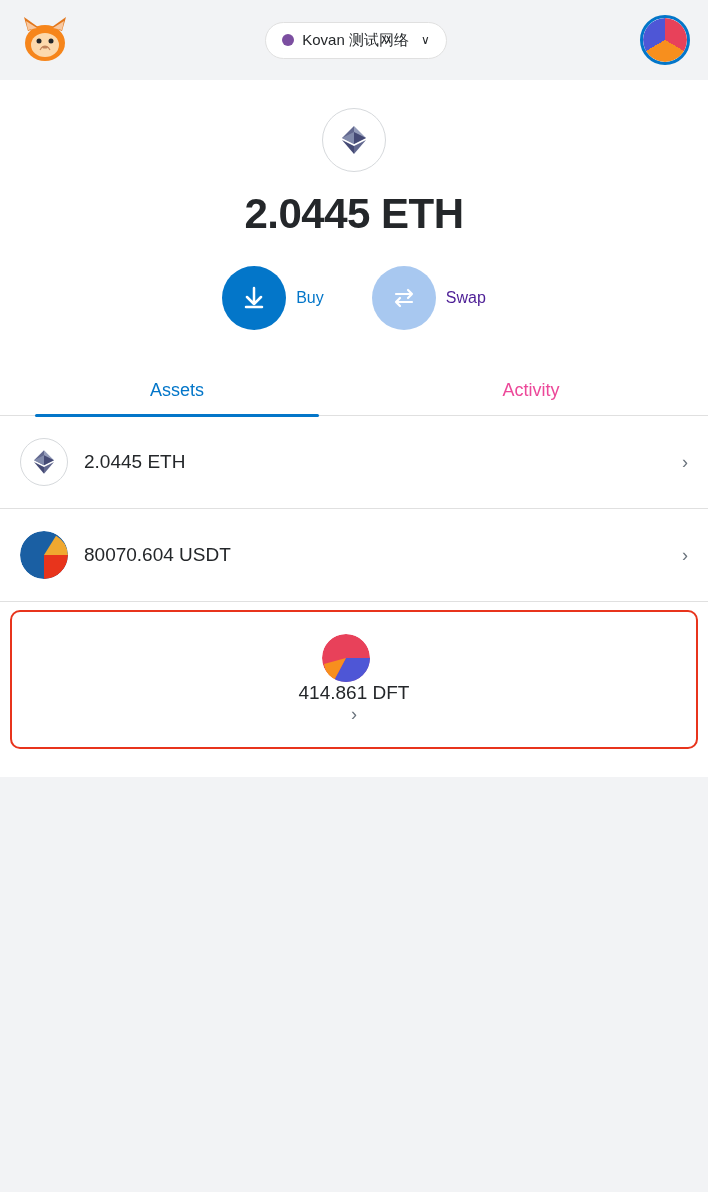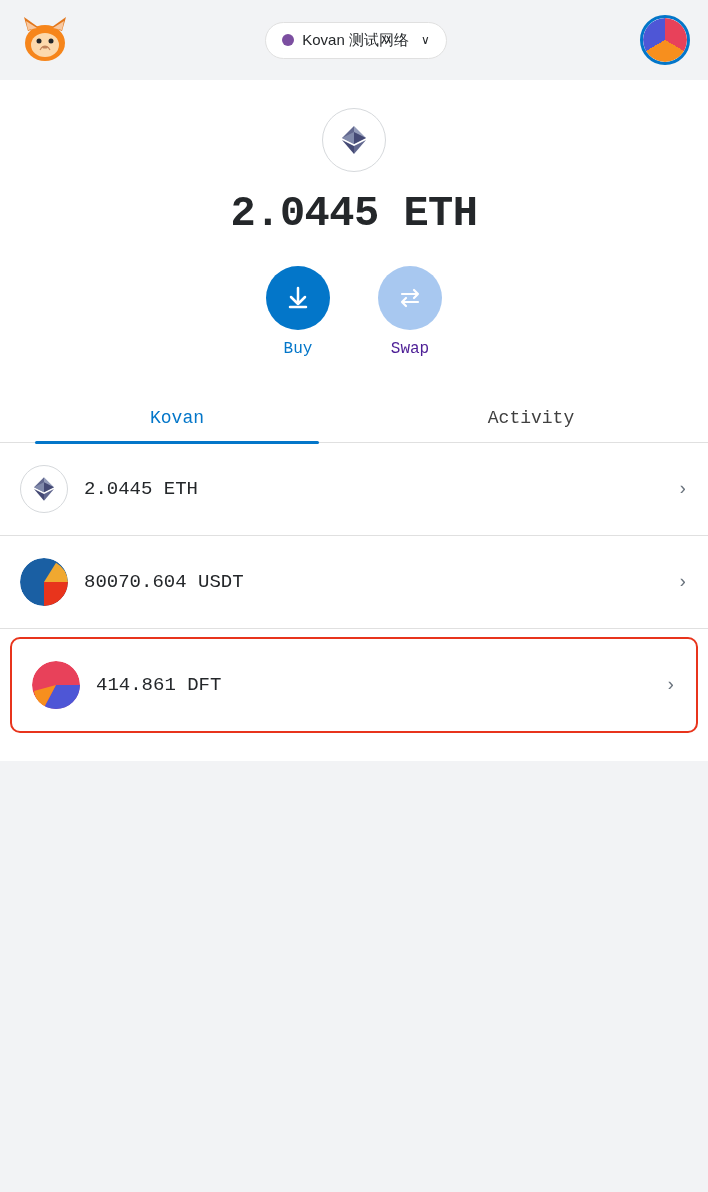--- a/index.html
+++ b/index.html
@@ -60,21 +60,20 @@
       height: 100%;
       border-radius: 50%;
       background: conic-gradient(#e8415a 0deg 120deg, #f78f1e 120deg 240deg, #4e56d6 240deg 360deg);
     }
 
     
     .main-content {
       background: white;
       margin: 0;
       padding-bottom: 20px;
-      font-family: Liberation Mono, monospace;
     }
 
     
     .eth-icon-wrapper {
       display: flex;
       justify-content: center;
       padding-top: 28px;
       padding-bottom: 14px;
     }
     .eth-icon-circle {
@@ -100,21 +99,21 @@
 
     
     .action-buttons {
       display: flex;
       justify-content: center;
       gap: 48px;
       padding-bottom: 36px;
     }
     .action-btn-wrapper {
       display: flex;
-      flex-direction: column;
+      flex-direction: row;
       align-items: center;
       gap: 10px;
       cursor: pointer;
     }
     .action-btn-circle {
       width: 64px;
       height: 64px;
       border-radius: 50%;
       display: flex;
       align-items: center;
@@ -137,21 +136,21 @@
       border-bottom: 1.5px solid #e0e0e0;
       margin-bottom: 0;
     }
     .tab {
       flex: 1;
       text-align: center;
       padding: 14px 0;
       font-size: 18px;
       cursor: pointer;
       position: relative;
-      color: #404040;
+      color: #ec4899;
       font-weight: 500;
     }
     .tab.active {
       color: #0376c9;
     }
     .tab.active::after {
       content: '';
       position: absolute;
       bottom: -1.5px;
       left: 10%;
@@ -170,20 +169,21 @@
       align-items: center;
       padding: 22px 20px;
       border-bottom: 1px solid #e0e0e0;
       cursor: pointer;
       position: relative;
     }
     .asset-item.highlighted {
       border: 2.5px solid #e8341c;
       border-radius: 10px;
       margin: 8px 10px;
+      flex-direction: column;
     }
     .asset-icon {
       width: 48px;
       height: 48px;
       border-radius: 50%;
       flex-shrink: 0;
       margin-right: 16px;
       overflow: hidden;
       display: flex;
       align-items: center;
@@ -278,21 +278,21 @@
           <path d="M6 10 L22 10 M18 6 L22 10 L18 14" stroke="white" stroke-width="2.2" stroke-linecap="round" stroke-linejoin="round"></path>
           <path d="M22 18 L6 18 M10 14 L6 18 L10 22" stroke="white" stroke-width="2.2" stroke-linecap="round" stroke-linejoin="round"></path>
         </svg>
       </div>
       <span class="action-label action-label-light">Swap</span>
     </div>
   </div>
 
   <div class="tabs">
     <div class="tab active">
-      <span>Kovan</span>
+      <span>Assets</span>
     </div>
     <div class="tab">
       <span>Activity</span>
     </div>
   </div>
 
   <div class="asset-list">
 
     <div class="asset-item">
       <div class="asset-icon asset-icon-eth">

